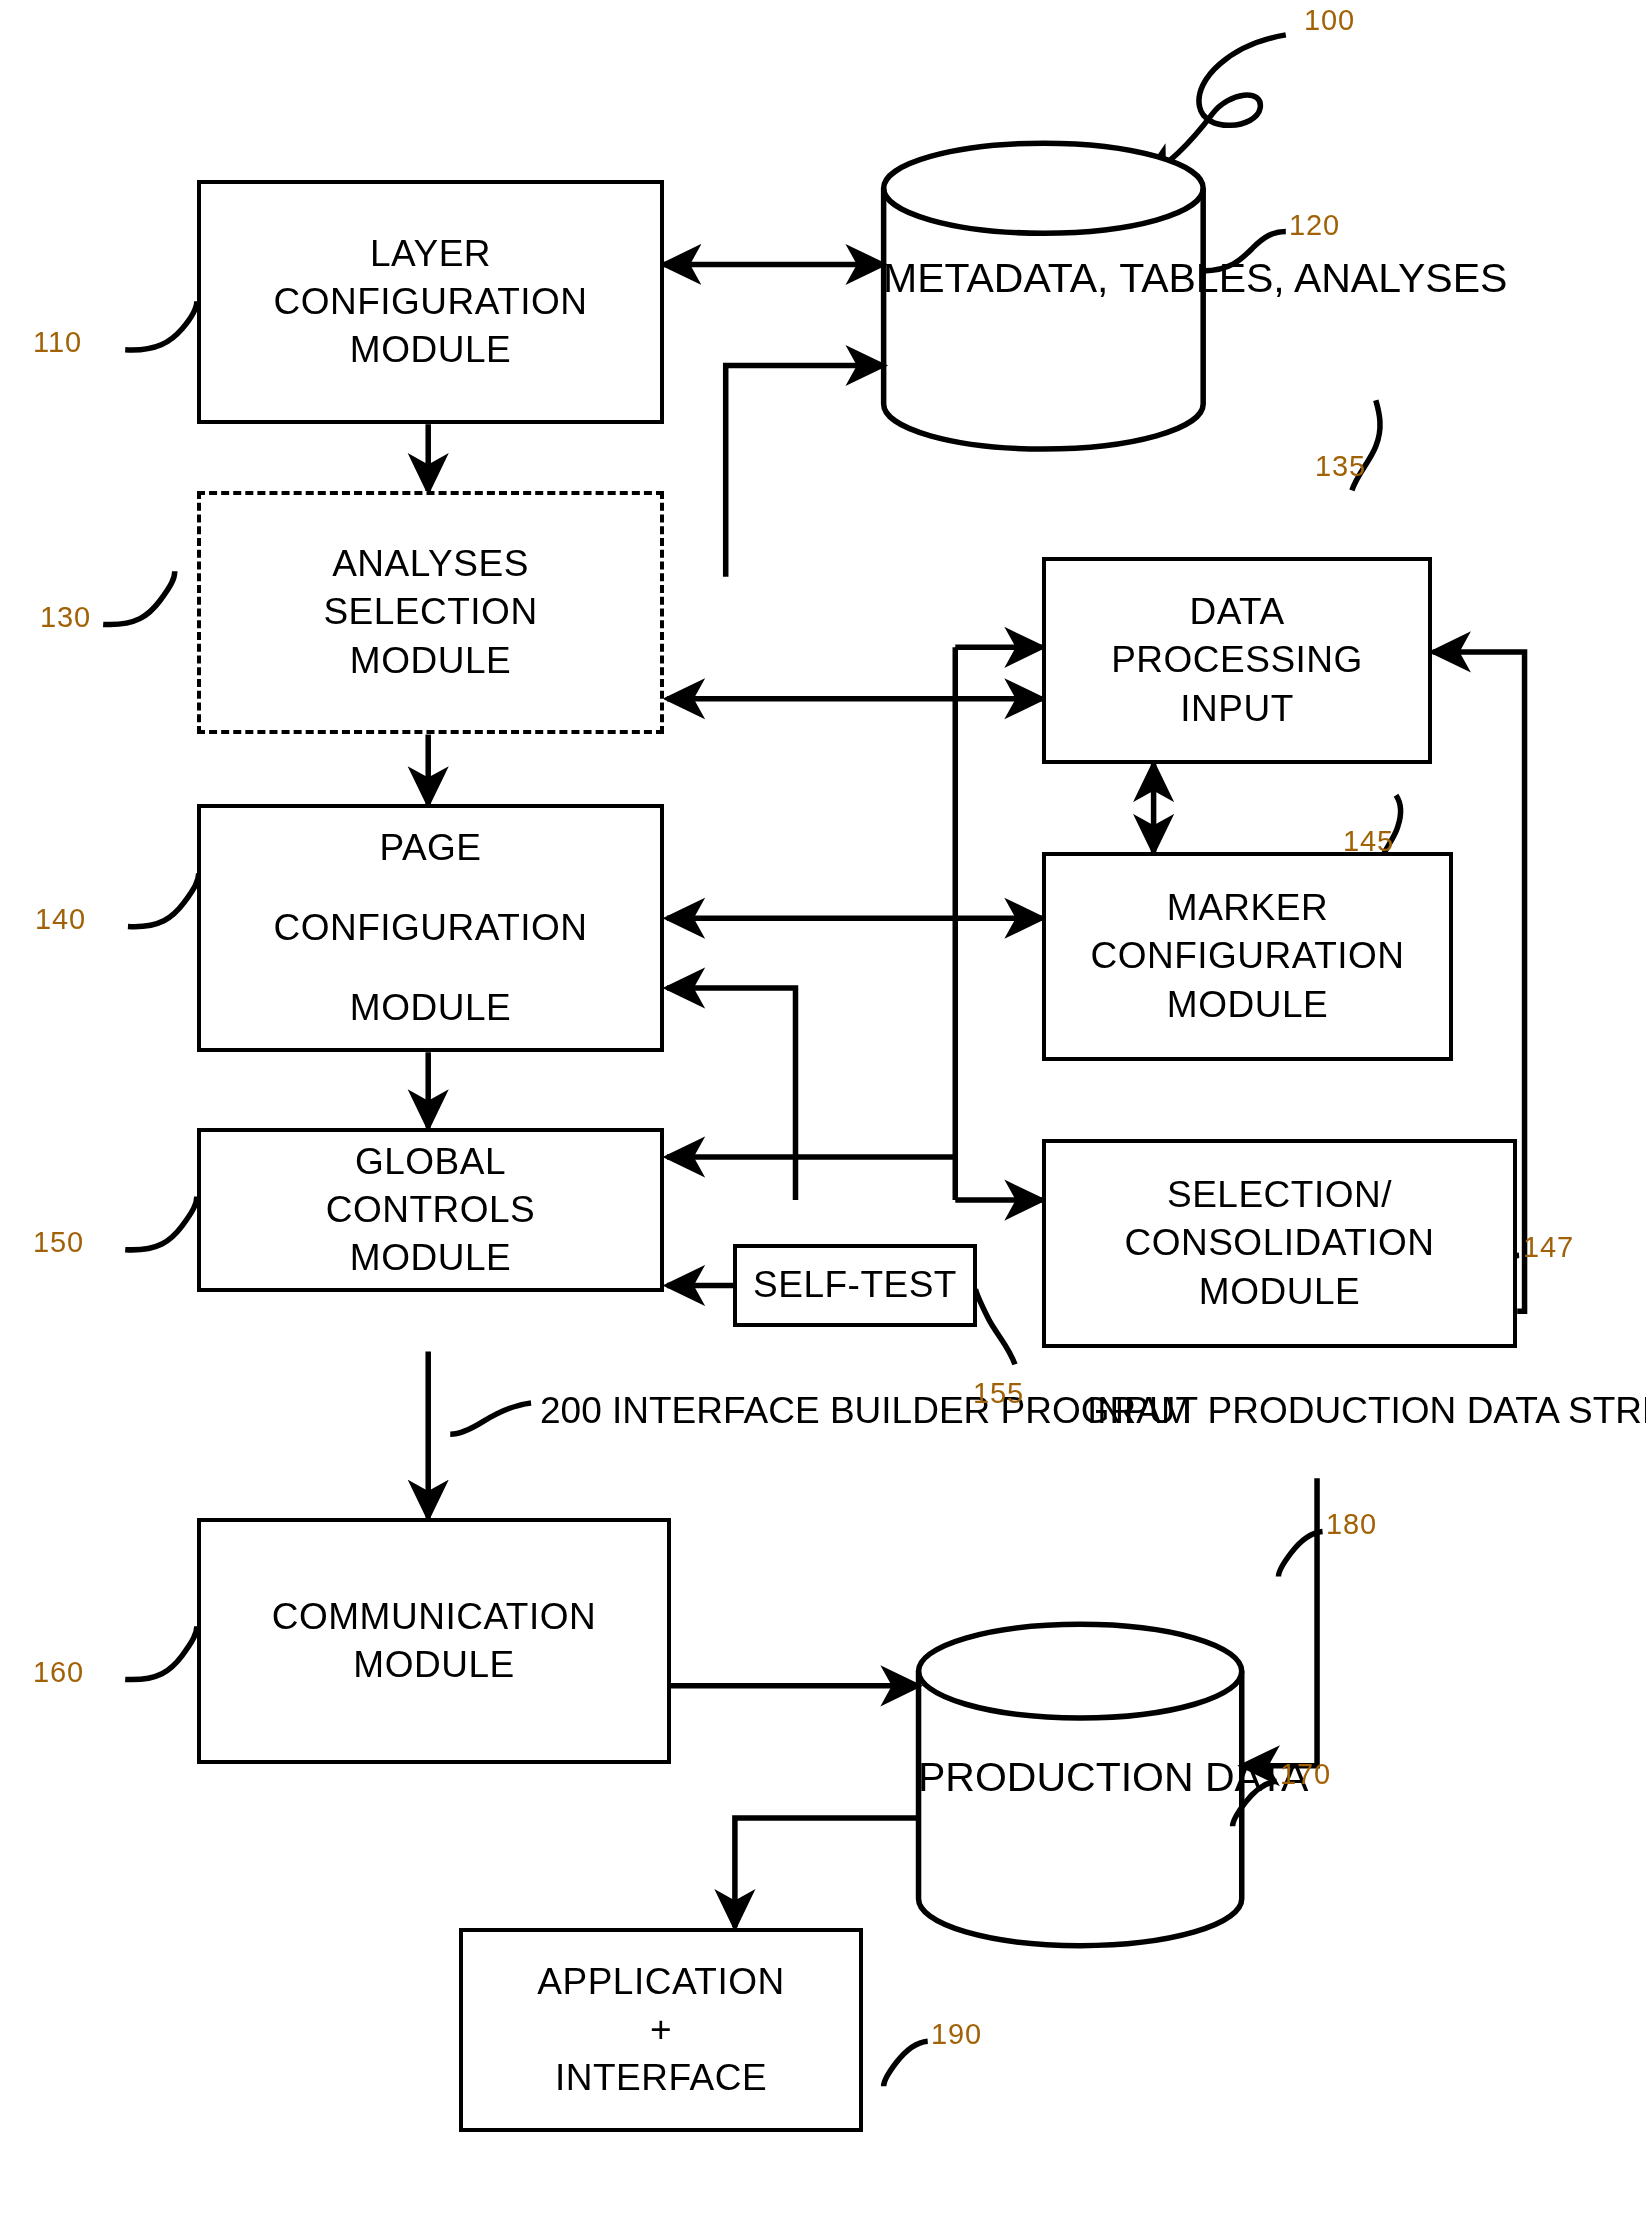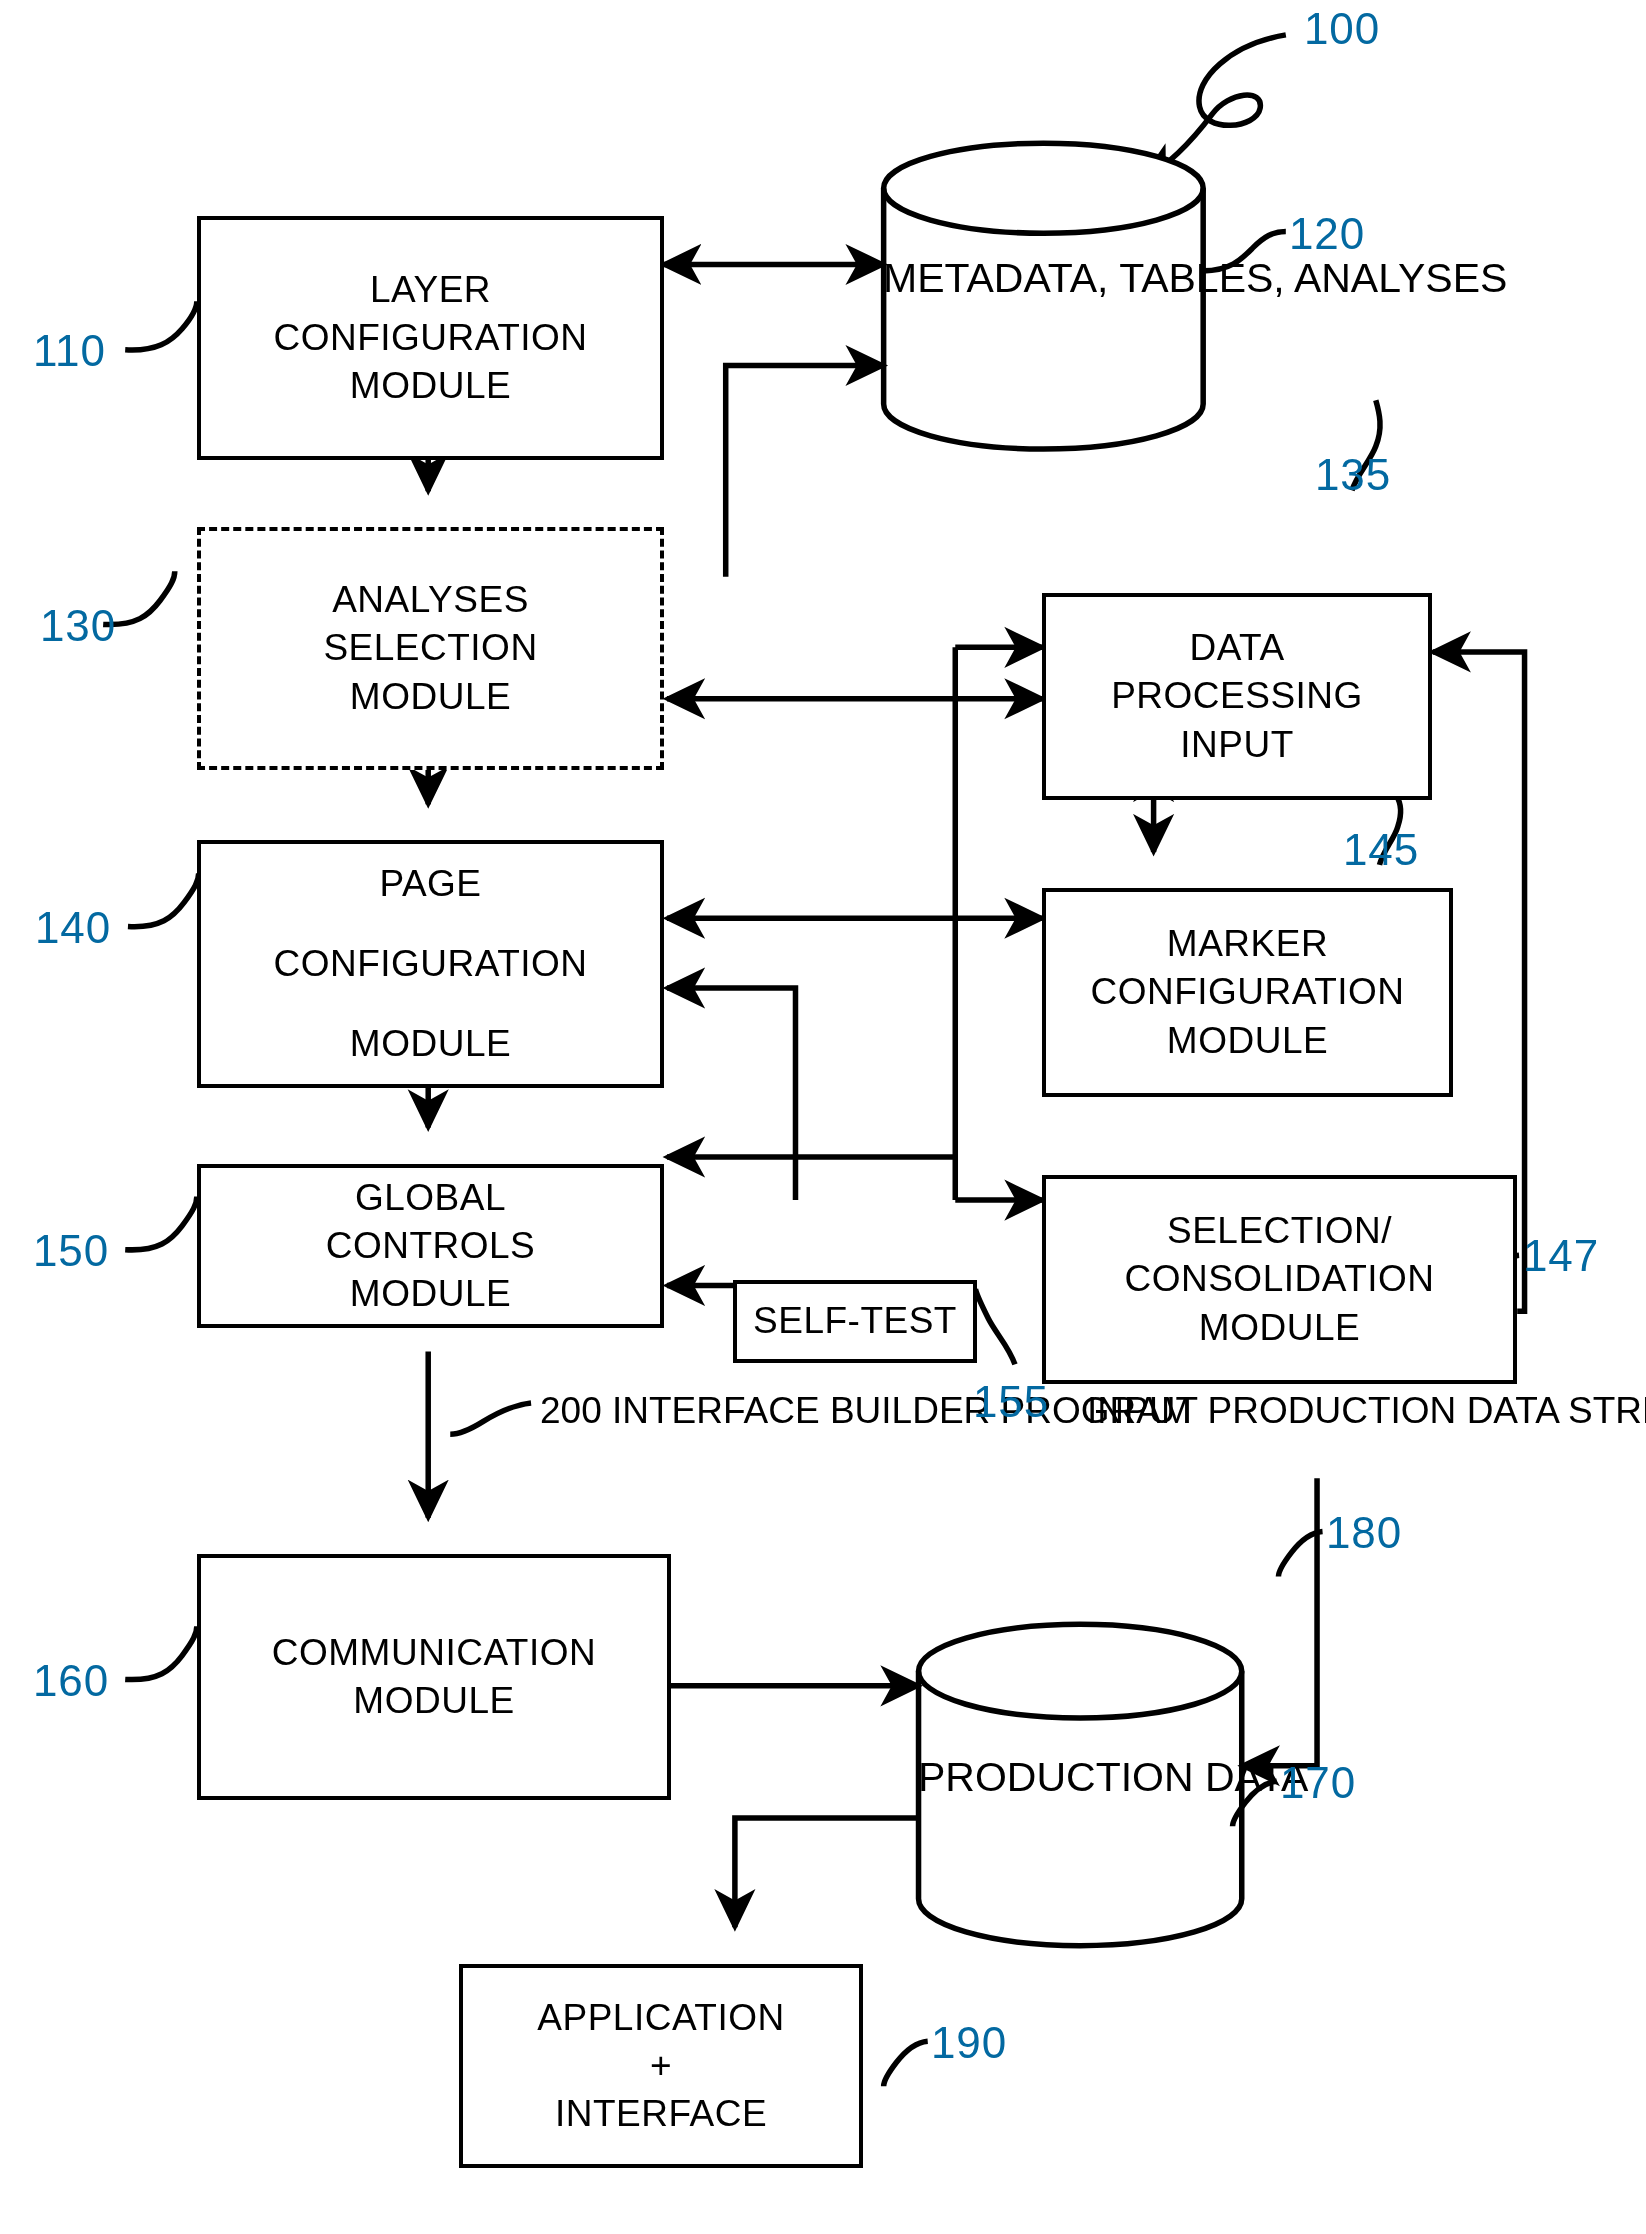--- a/index.html
+++ b/index.html
@@ -1,27 +1,27 @@
 <!DOCTYPE html>
 <html style="font-size:14.7px"><head>
 <meta charset="utf-8">
 <style>
   html,body{margin:0;padding:0;background:#ffffff;}
   body{font-family:"Liberation Sans", sans-serif;}
   #stage{position:relative;width:1647px;height:2234px;background:#ffffff;overflow:hidden;}
   svg.layer{position:absolute;left:0;top:0;width:1647px;height:2234px;}
   .blk{position:absolute;box-sizing:border-box;border:4.6px solid #000;background:#fff;
        display:flex;flex-direction:column;align-items:center;justify-content:center;
-       text-align:center;color:#000;font-weight:400;letter-spacing:0.5px;margin-top:36px;}
+       text-align:center;color:#000;font-weight:400;letter-spacing:0.5px;}
   .blk.dashed{border-style:dashed;border-width:4.6px;}
   .blk span{display:block;line-height:1.30;white-space:nowrap;}
   .f40{font-size:37px;}
   .cyl-label{position:absolute;text-align:center;color:#000;font-size:41px;line-height:1.26;
              pointer-events:none;white-space:nowrap;}
-  .ref{position:absolute;color:#0369a1;font-size:44px;letter-spacing:0.9px;white-space:nowrap;}
+  .ref{position:absolute;color:#a16207;font-size:29px;letter-spacing:0.9px;white-space:nowrap;}
   .free{position:absolute;color:#000;font-size:37px;line-height:1.25;white-space:nowrap;text-align:center;}
 </style>
 </head>
 <body>
 
 <div id="stage">
 
   <svg class="layer" viewBox="0 0 1793 2433" xmlns="http://www.w3.org/2000/svg">
     <defs>
       <marker id="ah" viewBox="0 0 12 12" refX="10.4" refY="6" markerWidth="8" markerHeight="8" orient="auto-start-reverse">

